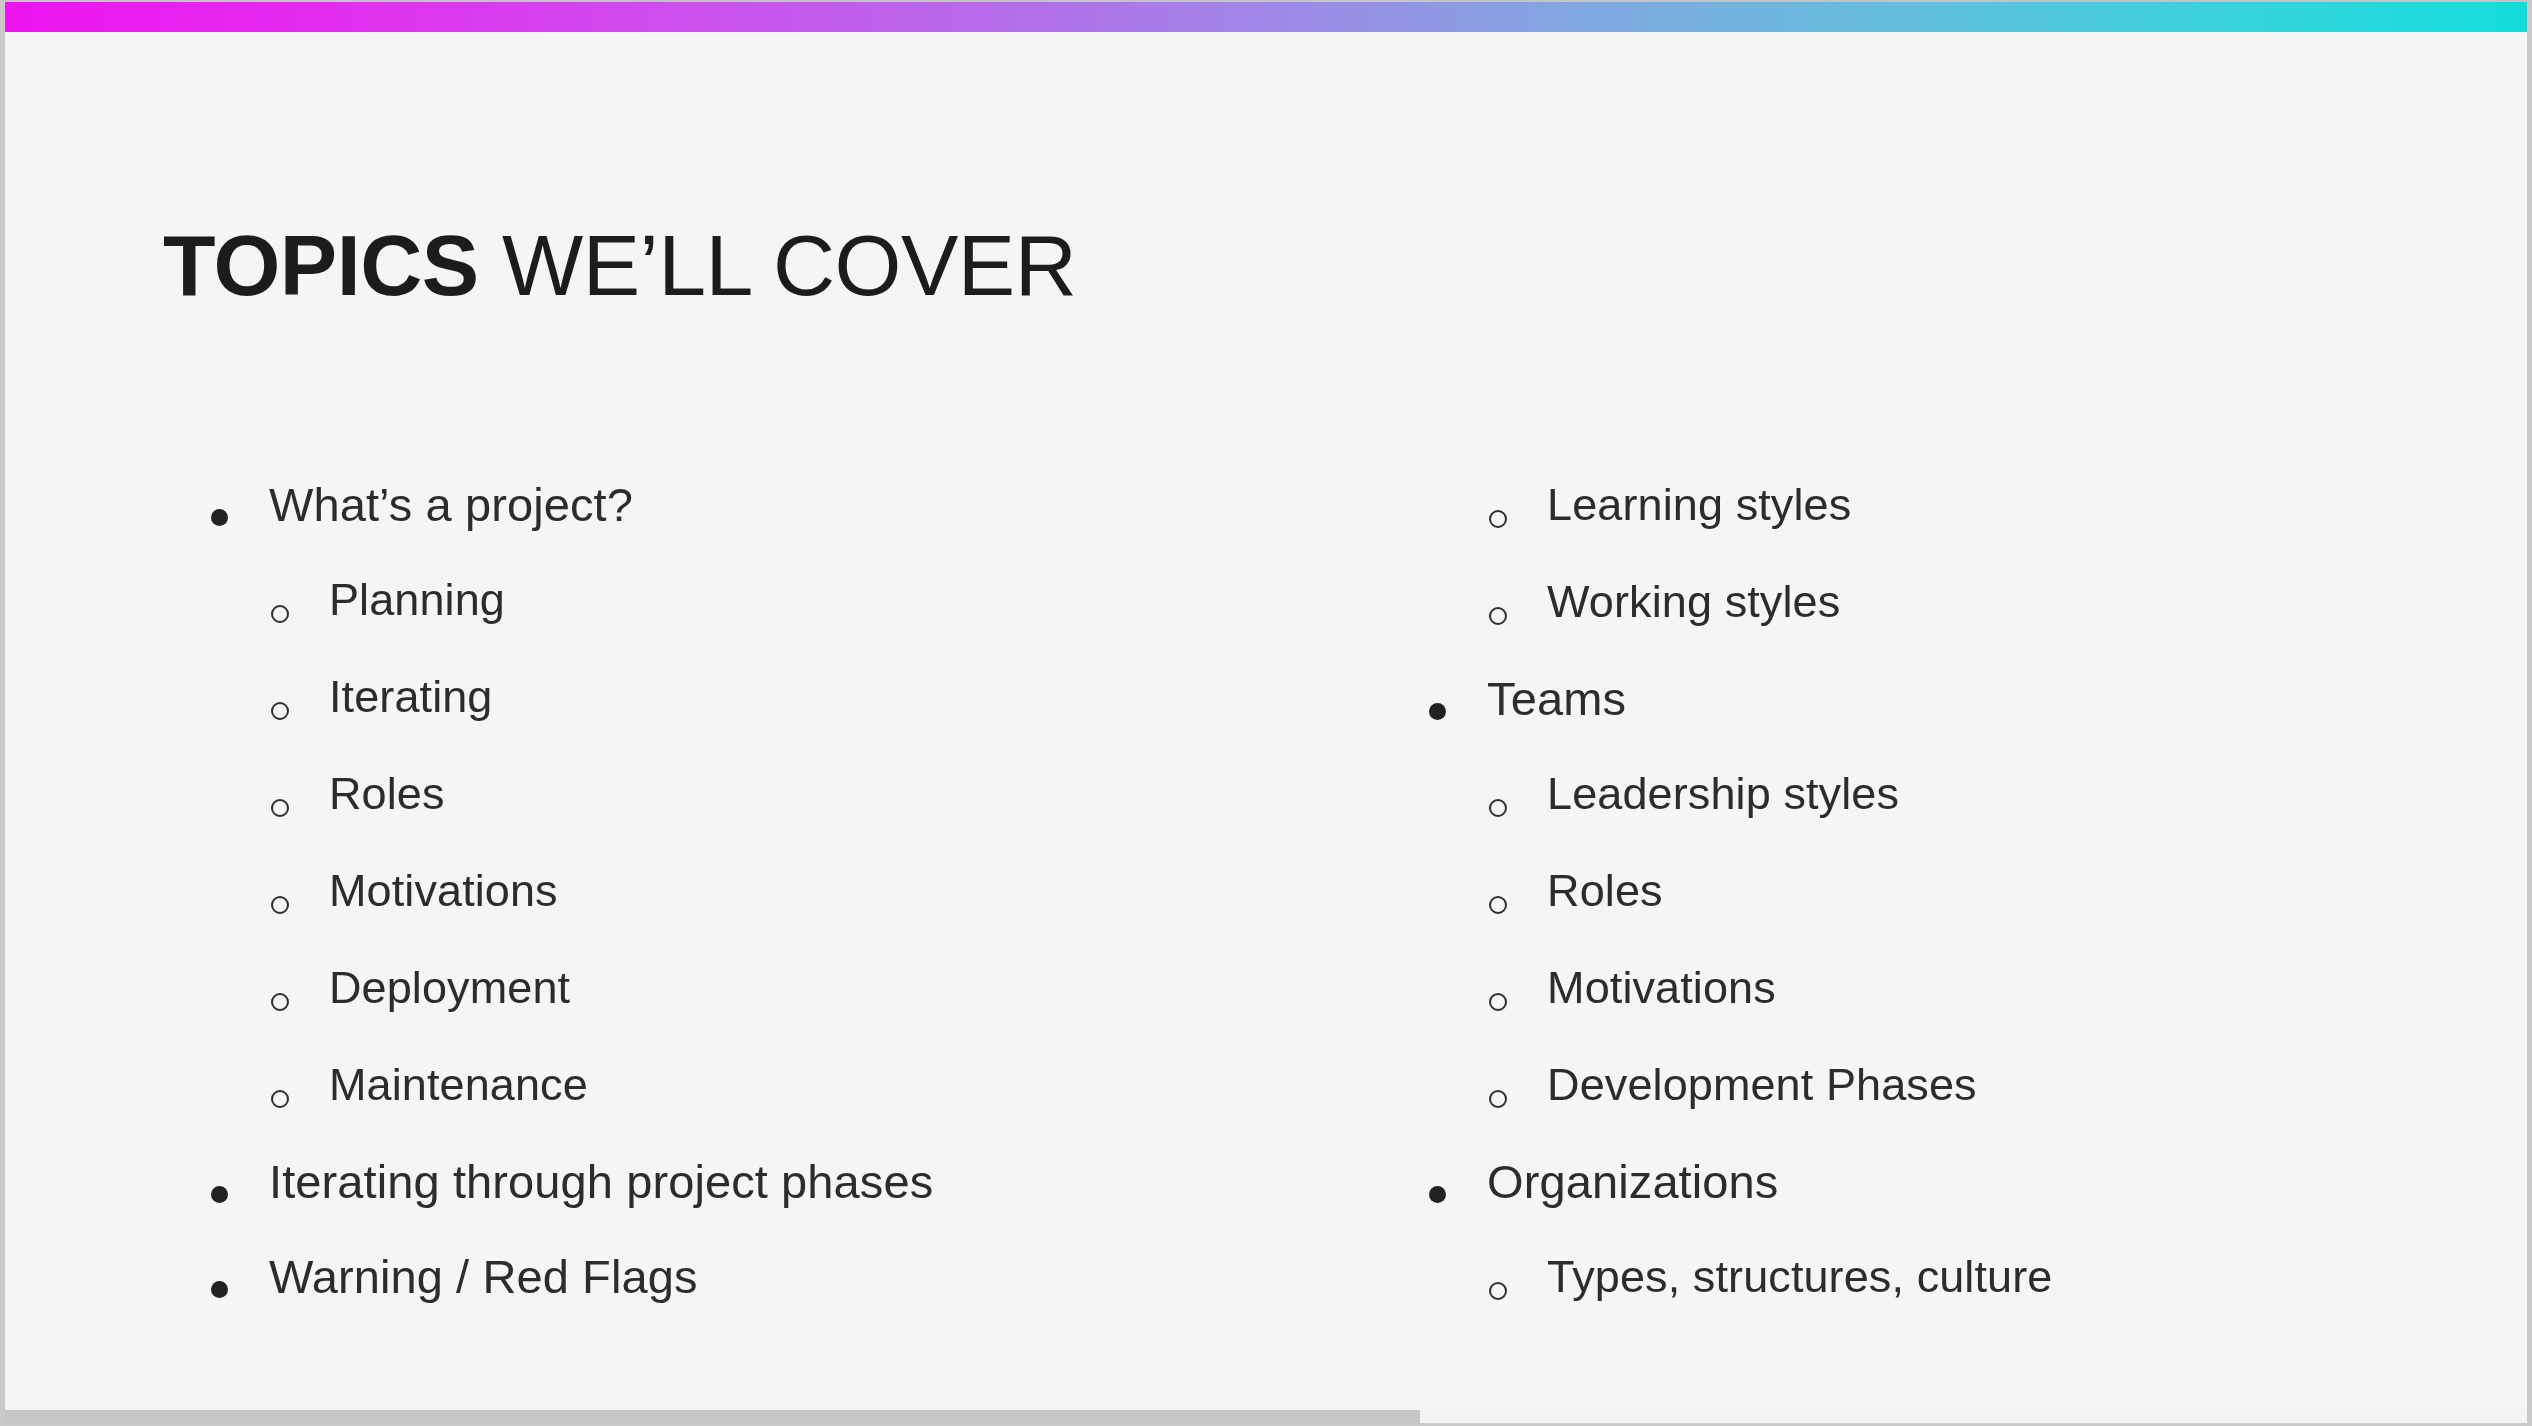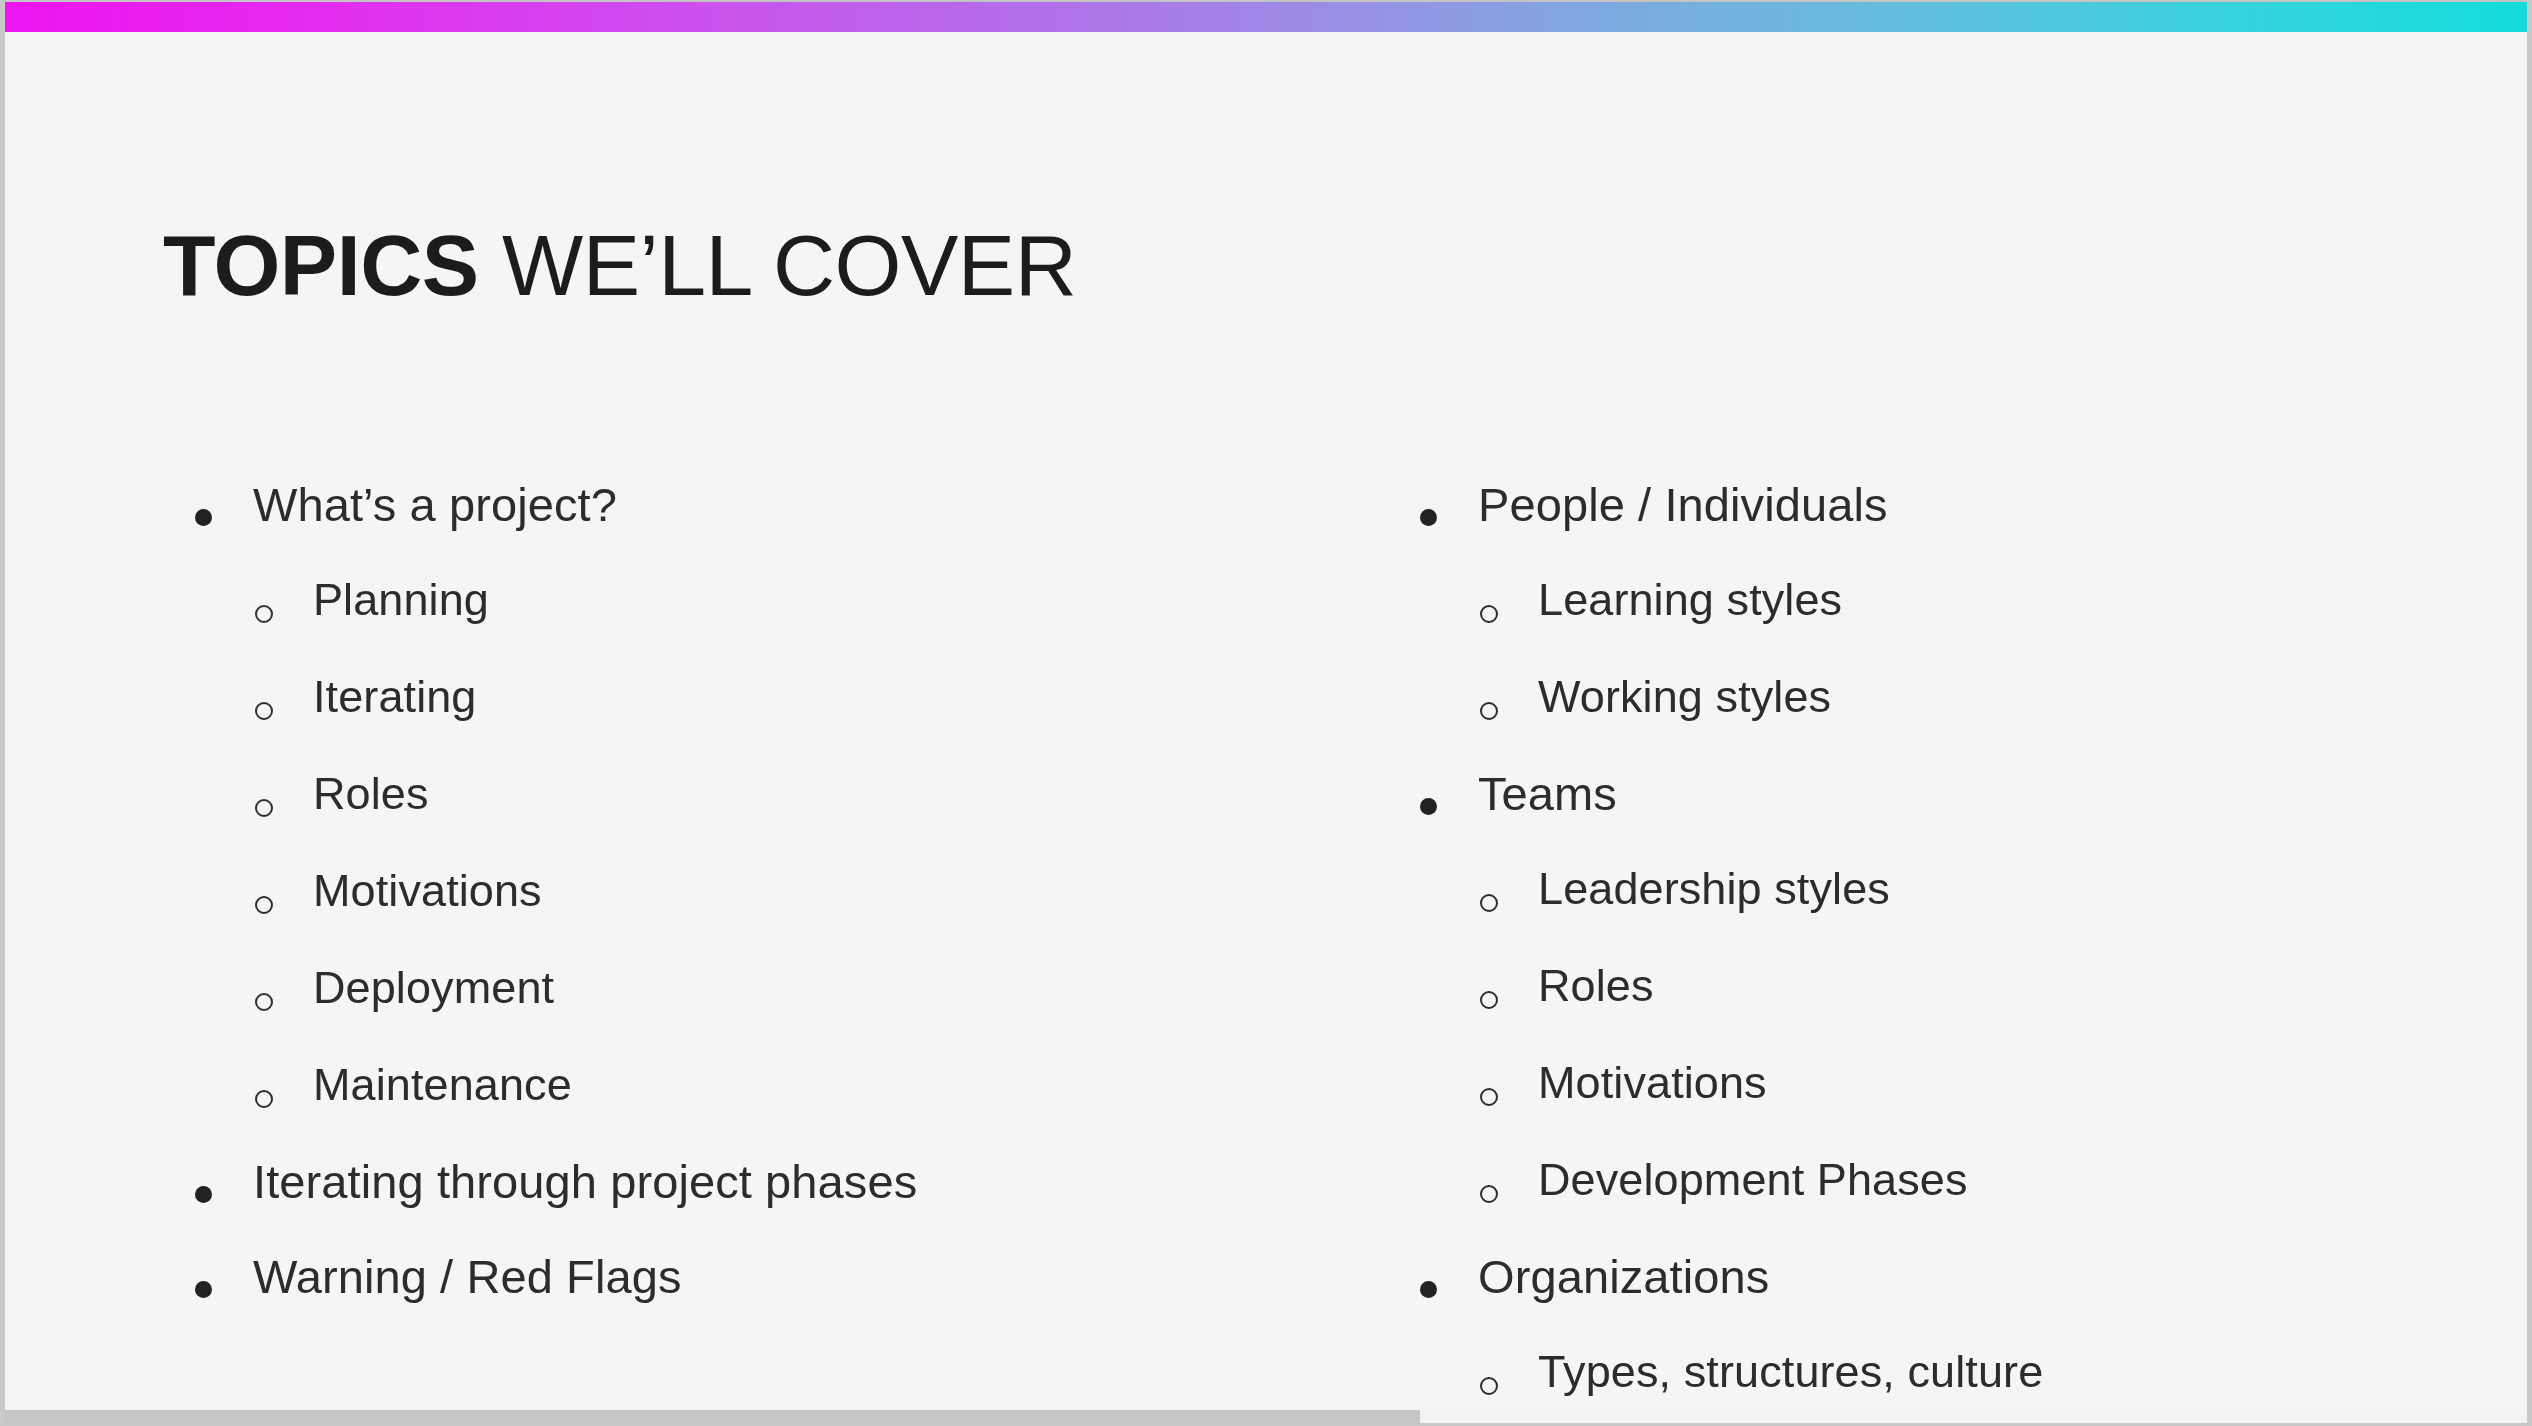--- a/index.html
+++ b/index.html
@@ -79,20 +79,21 @@
   }
 
   
   #columns {
     position: absolute;
     left: 0;
     right: 0;
     top: 430px;
     display: flex;
     flex-direction: row;
+    padding-left: 16px;
   }
   .topic-column {
     box-sizing: border-box;
   }
   #column-left {
     width: 1260px;
     padding-left: 190px;
   }
   #column-right {
     width: 1260px;
@@ -250,26 +251,20 @@
           <span class="bullet-marker">
               <span class="dot-filled"></span>
             </span>
           <span class="topic-label">Warning / Red Flags</span>
         </div>
 
       </div>
 
       <div class="topic-column" id="column-right">
 
-        <div class="topic-item level-1">
-          <span class="bullet-marker">
-              <span class="dot-filled"></span>
-            </span>
-          <span class="topic-label">People / Individuals</span>
-        </div>
 
         <div class="topic-item level-2">
           <span class="bullet-marker">
               <span class="dot-hollow"></span>
             </span>
           <span class="topic-label">Learning styles</span>
         </div>
 
         <div class="topic-item level-2">
           <span class="bullet-marker">

